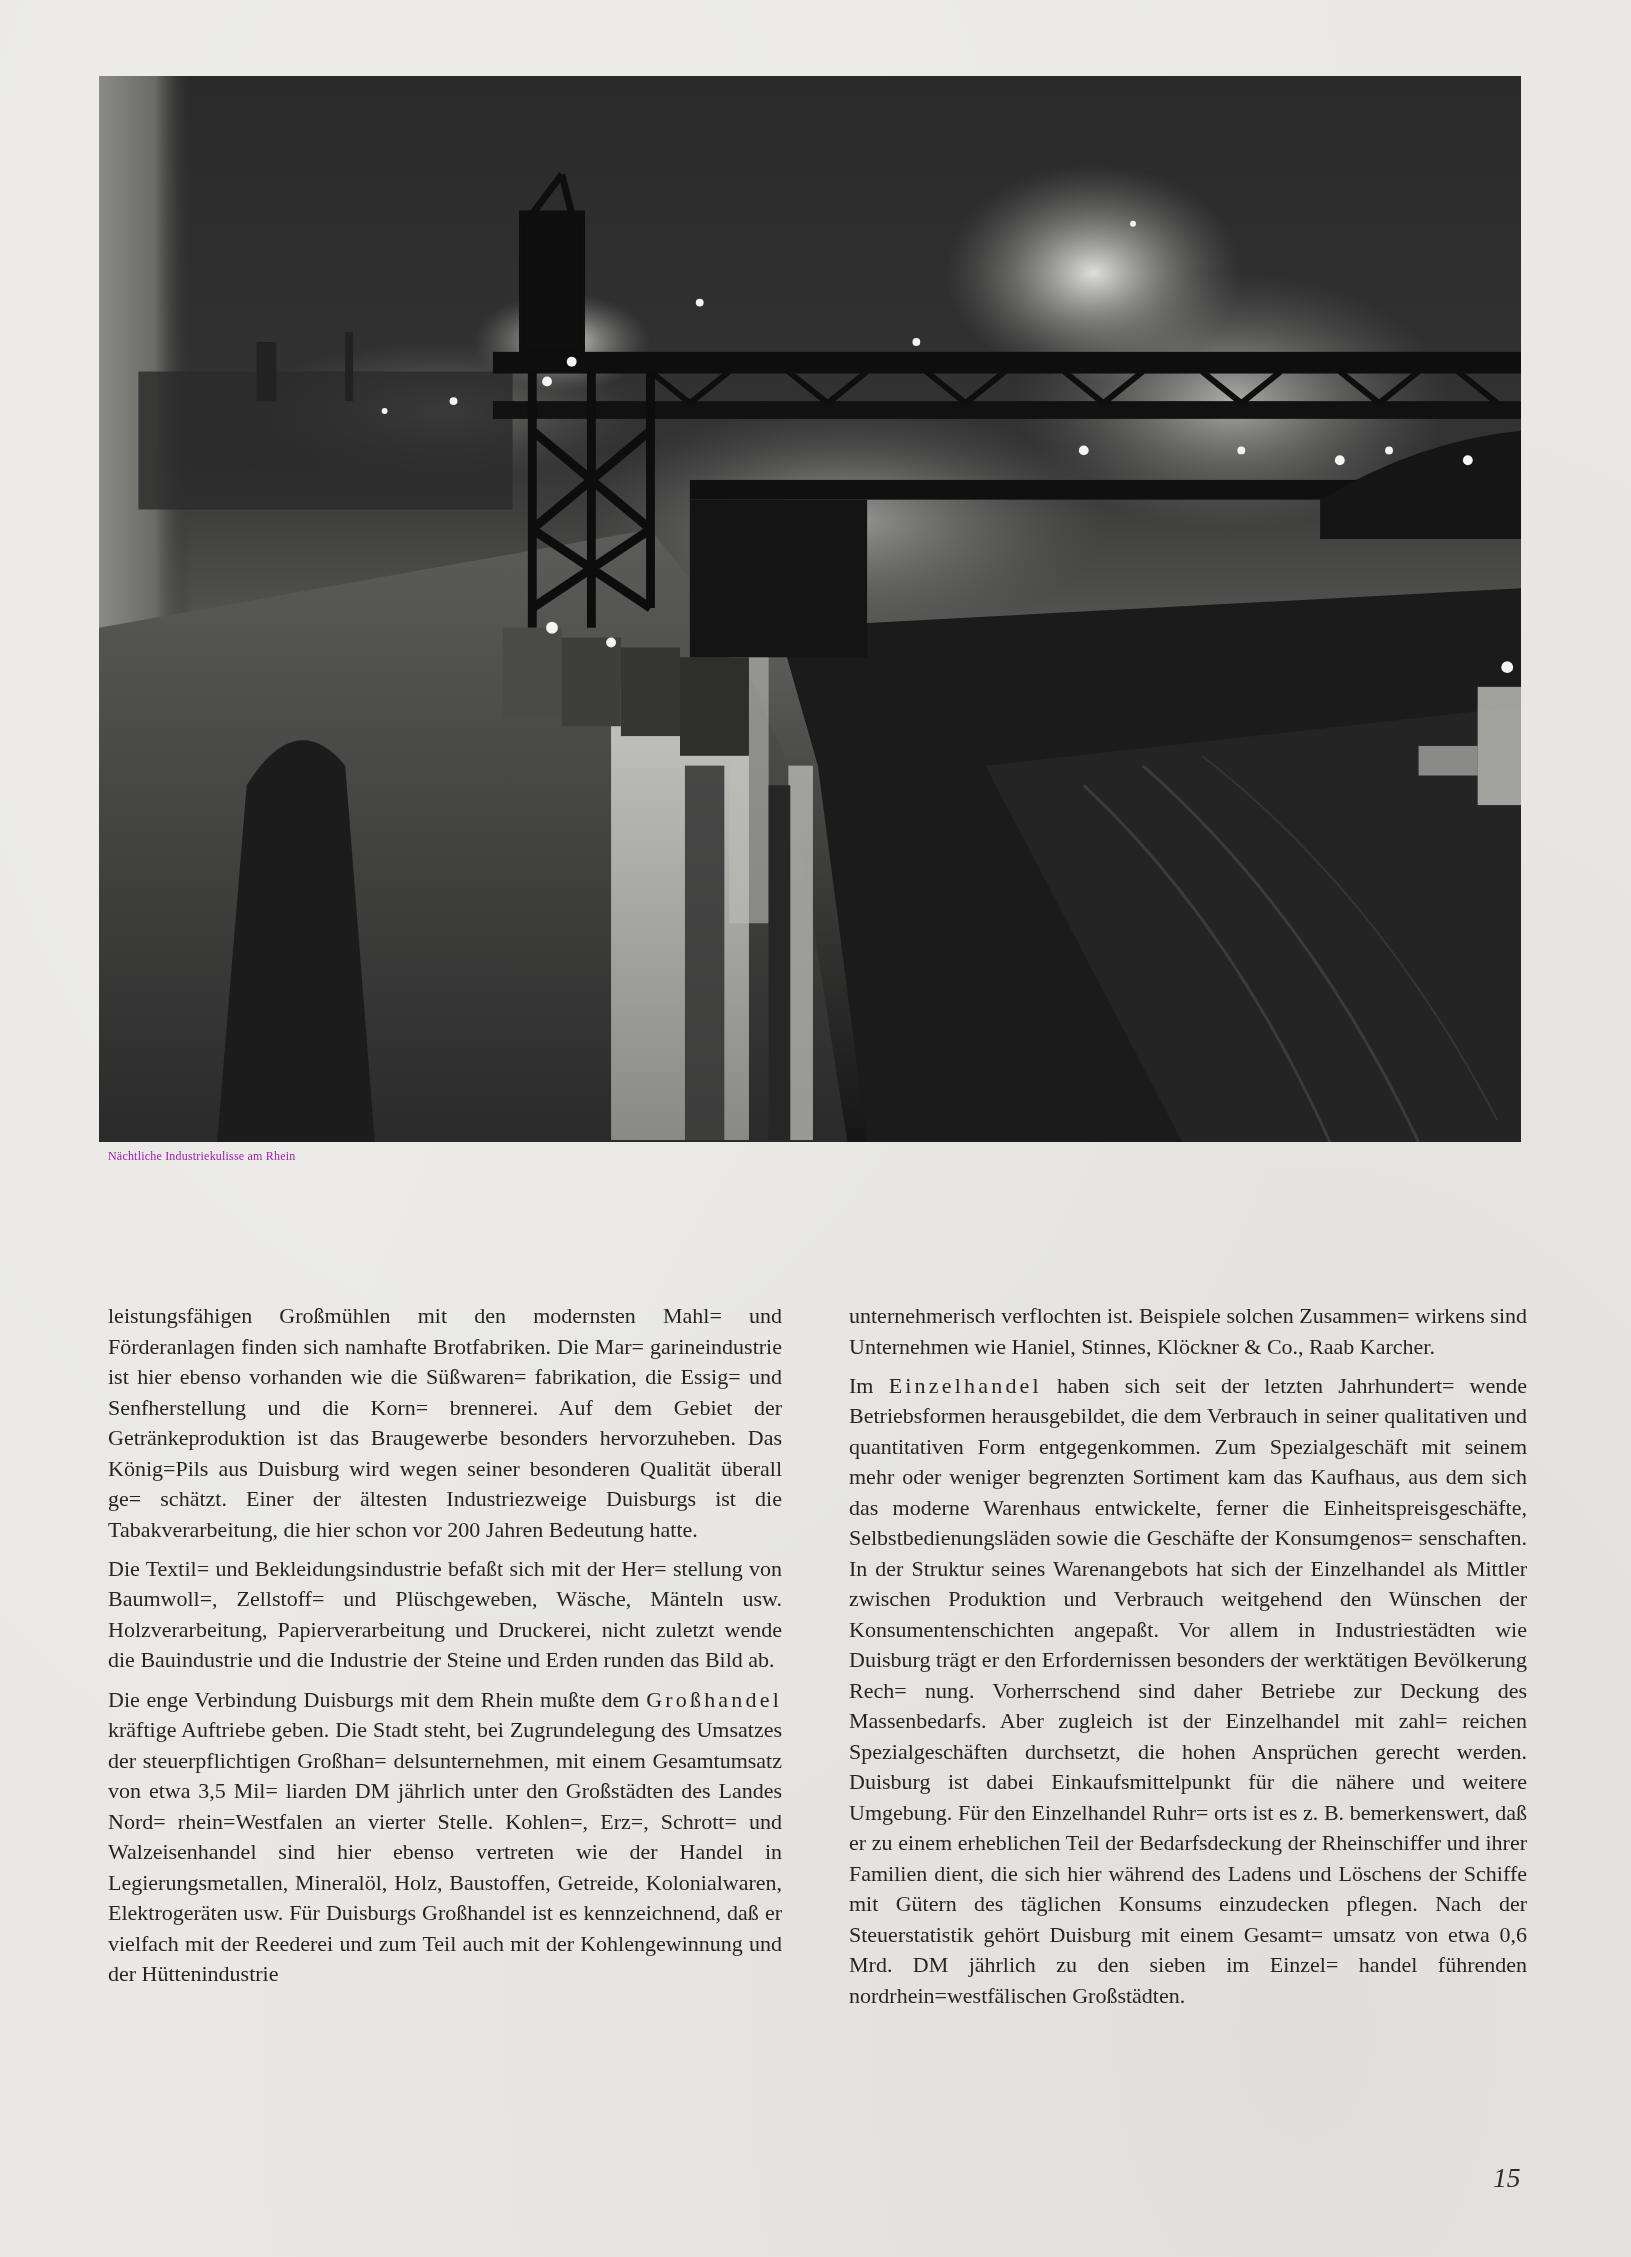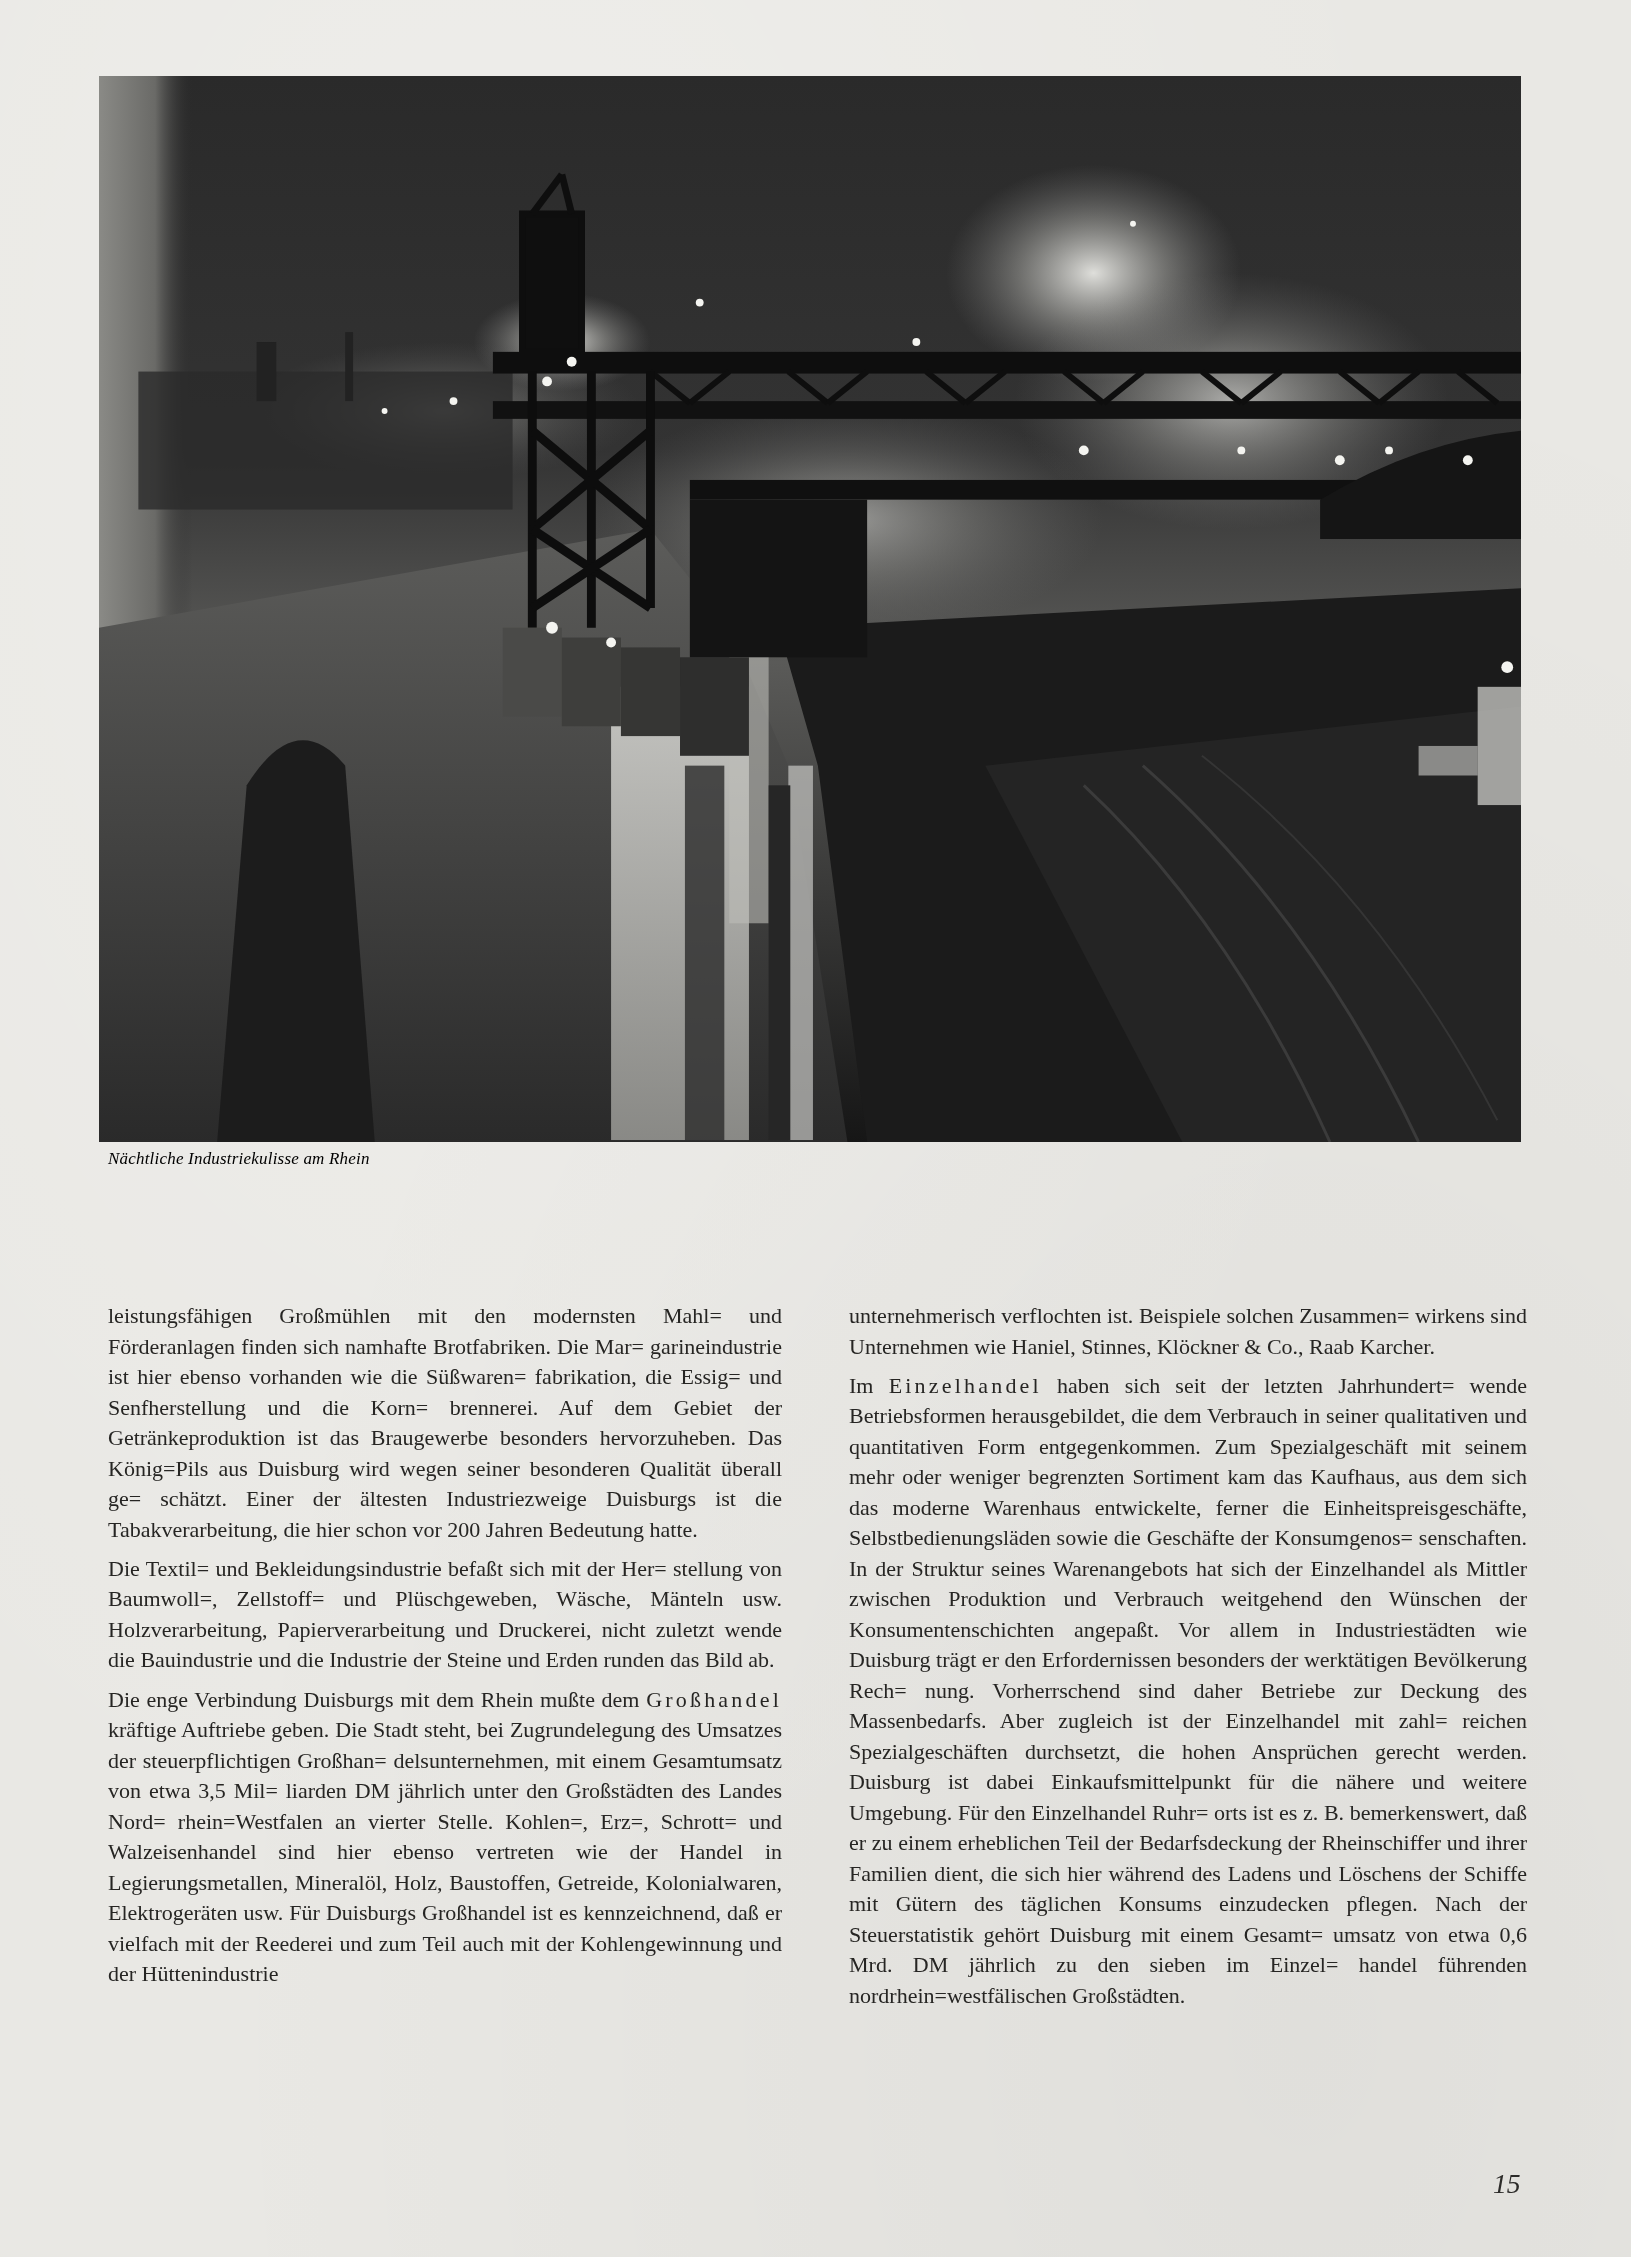--- a/index.html
+++ b/index.html
@@ -17,40 +17,40 @@
     pointer-events: none;
   }
   
   .photo {
     position: absolute; left: 99px; top: 76px; width: 1422px; height: 1066px;
     background: #1a1a1a; overflow: hidden;
   }
   .photo svg { display: block; width: 100%; height: 100%; }
   .caption {
     position: absolute; left: 108px; top: 1149px;
-    font-style: italic; font-size: 17px; color: #000000; letter-spacing: 0.2px;
+    font-size: 12px; color: #a21caf; letter-spacing: 0.2px;
   }
   
   .col {
     position: absolute; top: 1261px; width: 674px;
     font-size: 22px; line-height: 30.5px; text-align: justify;
     hyphens: manual;
     margin-top: 40px;
   }
   .col-left { left: 108px; }
   .col-right { left: 849px; width: 678px; }
   .col p { margin: 0 0 8.9px 0; }
   .spaced { letter-spacing: 3.2px; }
   .section-heading {
     text-align: center; font-size: 21px; letter-spacing: 3.4px;
     margin: 41px 0 15.8px 0 !important; font-weight: normal;
   }
   .page-number {
     position: absolute; left: 1493px; top: 2162px;
-    font-style: italic; font-size: 27.6px; color: #2c2b29; margin-top: 6px;
+    font-style: italic; font-size: 27.6px; color: #2c2b29;
   }
 </style>
 </head>
 <body>
 
 <div class="page-noise"></div>
 
 <div class="photo" title="Nighttime industrial scene on the Rhine: gantry cranes, harbor, and lights reflected in water">
   <svg viewBox="0 0 1444 1082" preserveAspectRatio="none">
     <defs>

